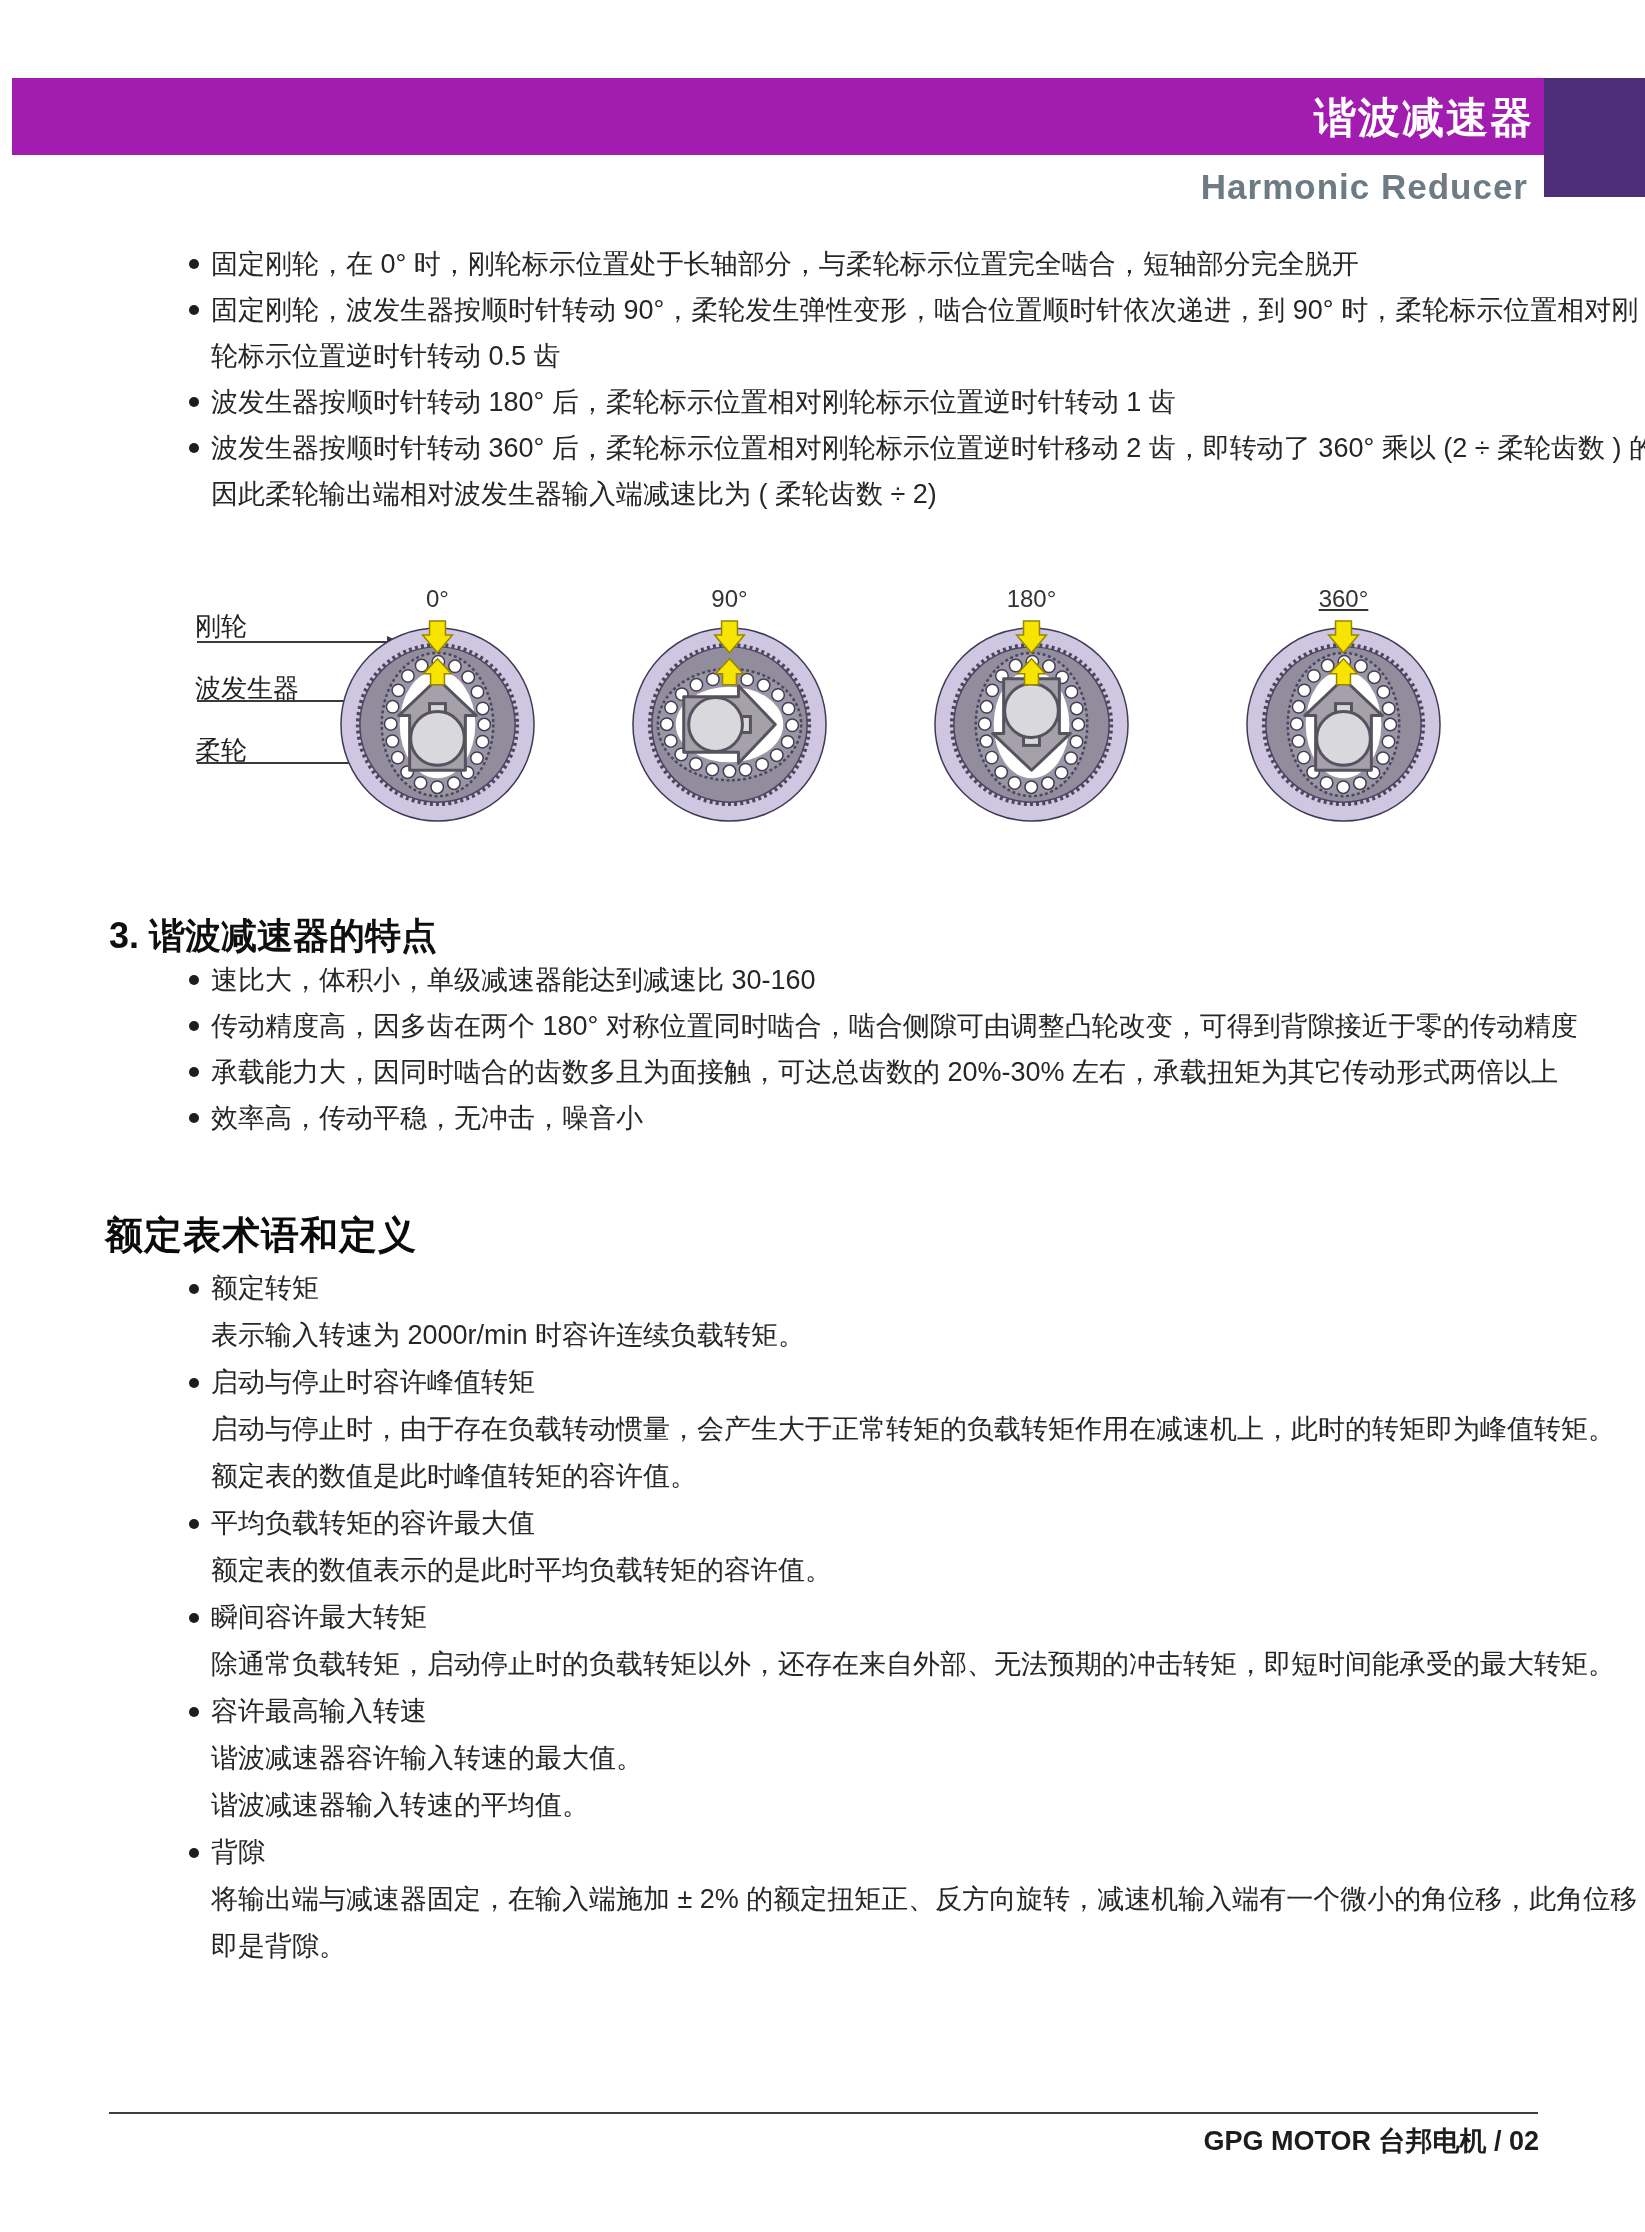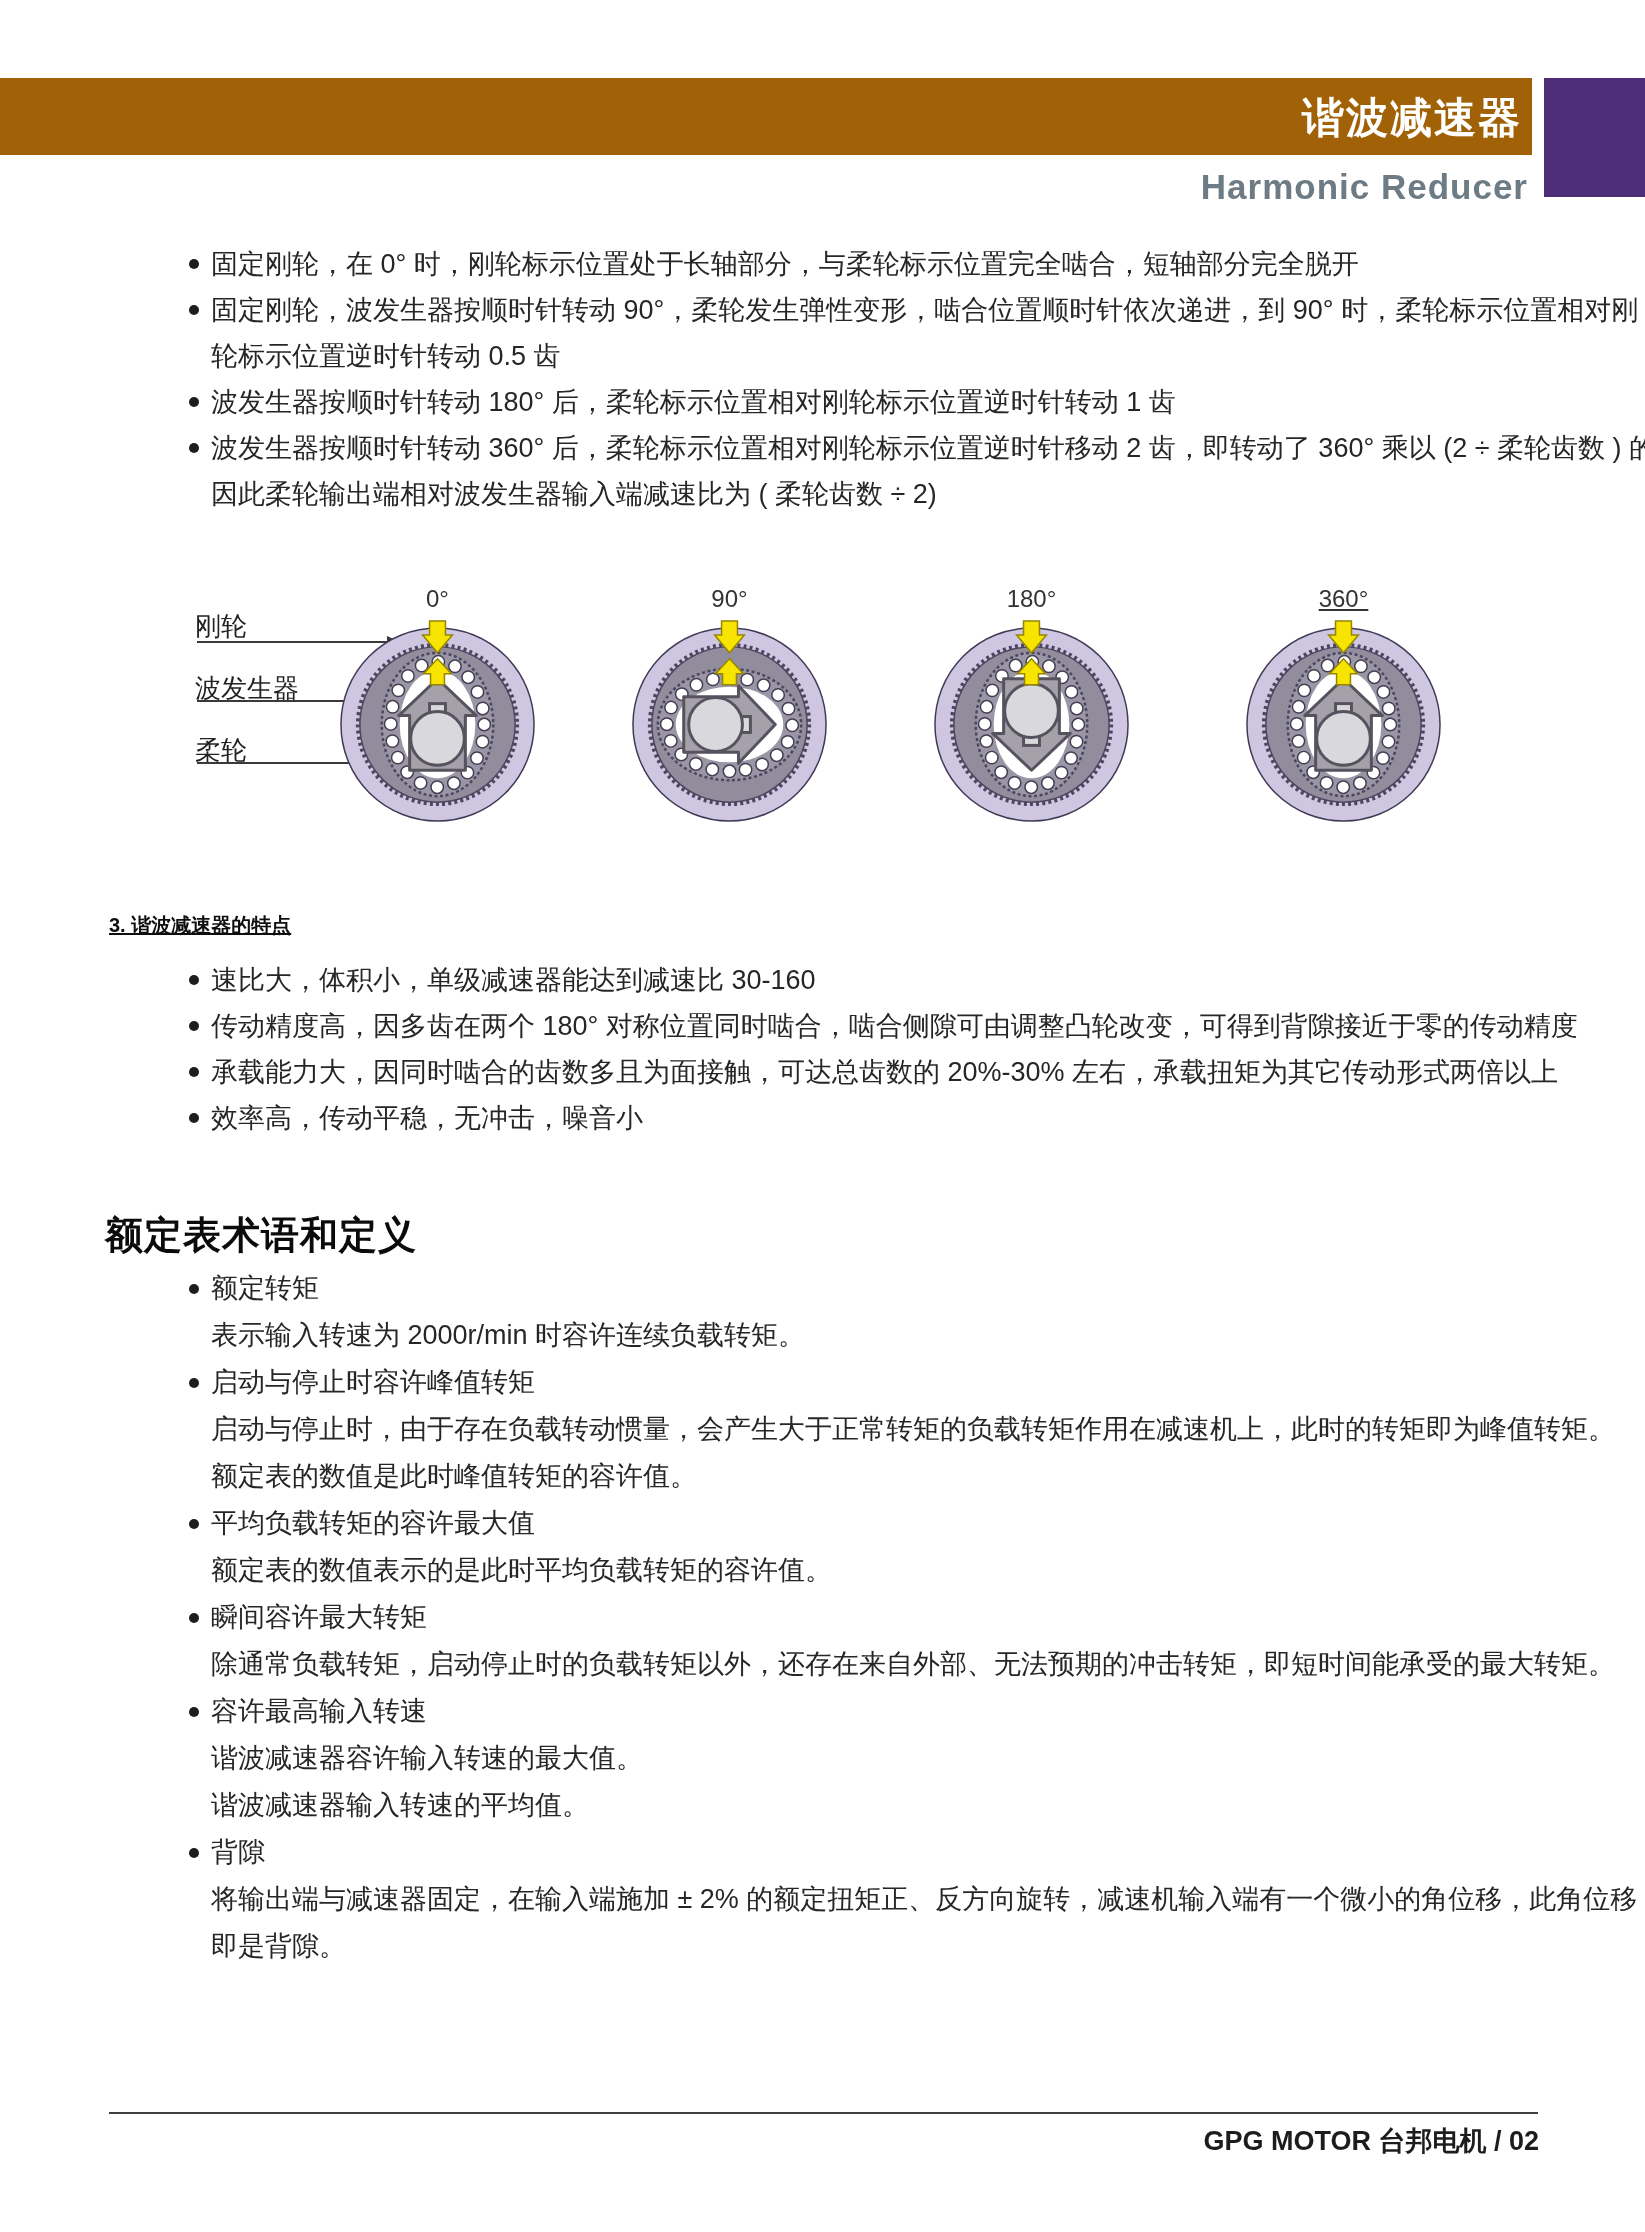--- a/index.html
+++ b/index.html
@@ -1,38 +1,38 @@
 <!DOCTYPE html>
 <html><head>
 <meta charset="utf-8">
 <style>
   html,body{margin:0;padding:0;background:#ffffff;}
   .page{position:relative;width:1646px;height:2233px;background:#ffffff;overflow:hidden;
         font-family:"Liberation Sans","DejaVu Sans",sans-serif;color:#2a2a2a;}
 
   
-  .band{position:absolute;left:0;top:78px;width:1532px;height:77px;background:#a16207;}
+  .band{position:absolute;left:12px;top:78px;width:1532px;height:77px;background:#a21caf;}
   .band-title{position:absolute;right:10px;top:0;height:77px;line-height:80px;
               font-size:42px;font-weight:bold;color:#ffffff;letter-spacing:2px;}
   .corner-square{position:absolute;left:1544px;top:78px;width:101px;height:119px;background:#4d2d77;}
   .subtitle{position:absolute;left:0;top:167px;width:1528px;text-align:right;
             font-size:35px;font-weight:bold;color:#6d7b84;letter-spacing:1px;}
 
   
   .bullets{position:absolute;left:187px;}
   .line{position:relative;height:46px;line-height:46px;font-size:27px;white-space:nowrap;
         padding-left:24px;color:#262626;}
   .terms-list .line{height:47px;line-height:47px;}
   .dot{position:absolute;left:2px;top:50%;margin-top:-5px;width:10px;height:10px;
        border-radius:50%;background:#1d1d1d;display:inline-block;}
   .intro{top:241px;}
   .features-list{top:957px;}
   .terms-list{top:1265px;}
 
-  .features-heading{position:absolute;left:109px;top:912px;font-size:20px;font-weight:bold;color:#0f0f0f;text-decoration:underline;}
+  .features-heading{position:absolute;left:109px;top:912px;font-size:36px;font-weight:bold;color:#0f0f0f;}
   .terms-heading{position:absolute;left:105px;top:1210px;font-size:38px;font-weight:bold;color:#0b0b0b;letter-spacing:1px;}
 
   
   .part-label{position:absolute;font-size:26px;color:#222222;}
   .leader{position:absolute;height:0;border-top:2px solid #3a3a3a;}
   .leader::after{content:"";position:absolute;right:-12px;top:-7px;width:0;height:0;
                  border-left:13px solid #3a3a3a;border-top:6px solid transparent;border-bottom:6px solid transparent;}
   .angle-label{position:absolute;top:585px;width:209px;text-align:center;font-size:24px;color:#333333;}
   .wheel{position:absolute;top:619px;width:209px;height:211px;}
 

